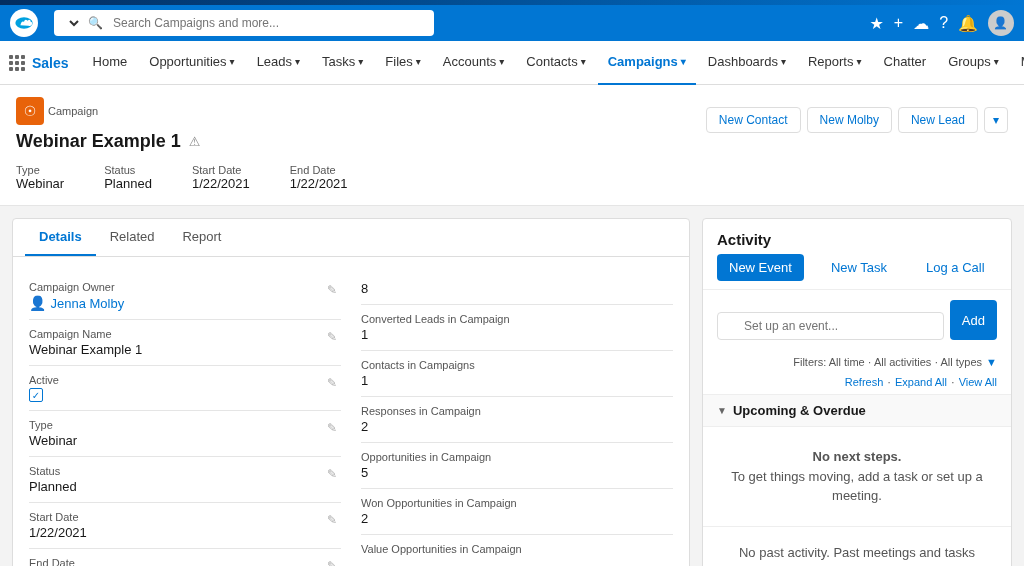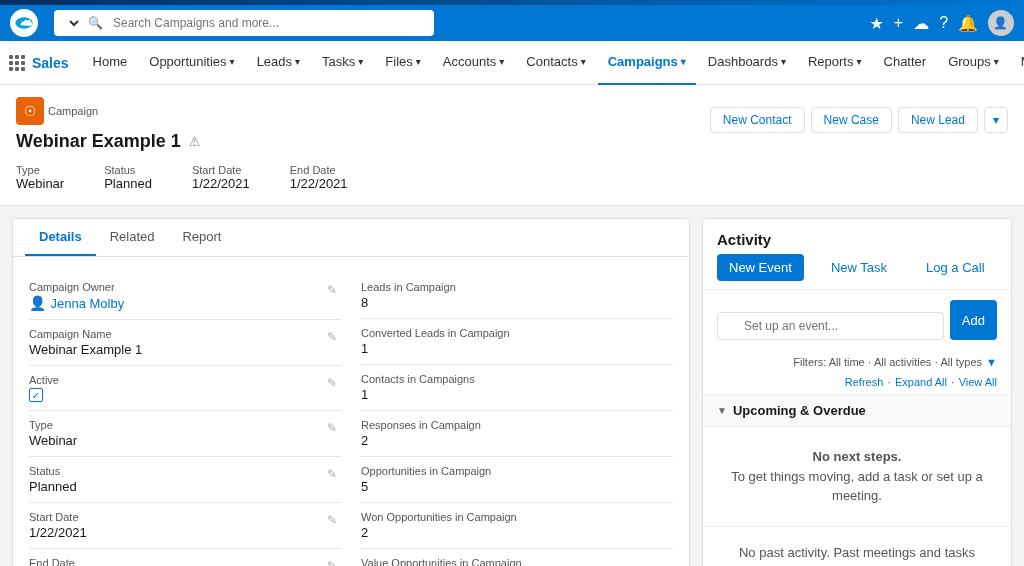--- a/index.html
+++ b/index.html
@@ -184,21 +184,21 @@
       <div class="icon-box">☉</div>
       <span>Campaign</span>
     </div>
   </div>
   <div class="campaign-title-row">
     <span class="campaign-title">Webinar Example 1</span>
     <span style="color:#888; font-size:13px;">⚠</span>
   </div>
   <div class="campaign-header-actions">
     <button class="btn">New Contact</button>
-    <button class="btn">New Case</button>
+    <button class="btn">New Molby</button>
     <button class="btn">New Lead</button>
     <button class="btn-dropdown">▾</button>
   </div>
   <div class="campaign-meta">
     <div class="meta-field">
       <label>Type</label>
       <span>Webinar</span>
     </div>
     <div class="meta-field">
       <label>Status</label>
@@ -262,21 +262,20 @@
         <div class="field-row">
           <div class="field-label">End Date</div>
 
           <span class="field-edit">✎</span>
         </div>
 
       </div>
 
       <div class="fields-col">
         <div class="field-row">
-          <div class="field-label">Leads in Campaign</div>
           <div class="field-value">8</div>
         </div>
         <div class="field-row">
           <div class="field-label">Converted Leads in Campaign</div>
           <div class="field-value">1</div>
         </div>
         <div class="field-row">
           <div class="field-label">Contacts in Campaigns</div>
           <div class="field-value">1</div>
         </div>

